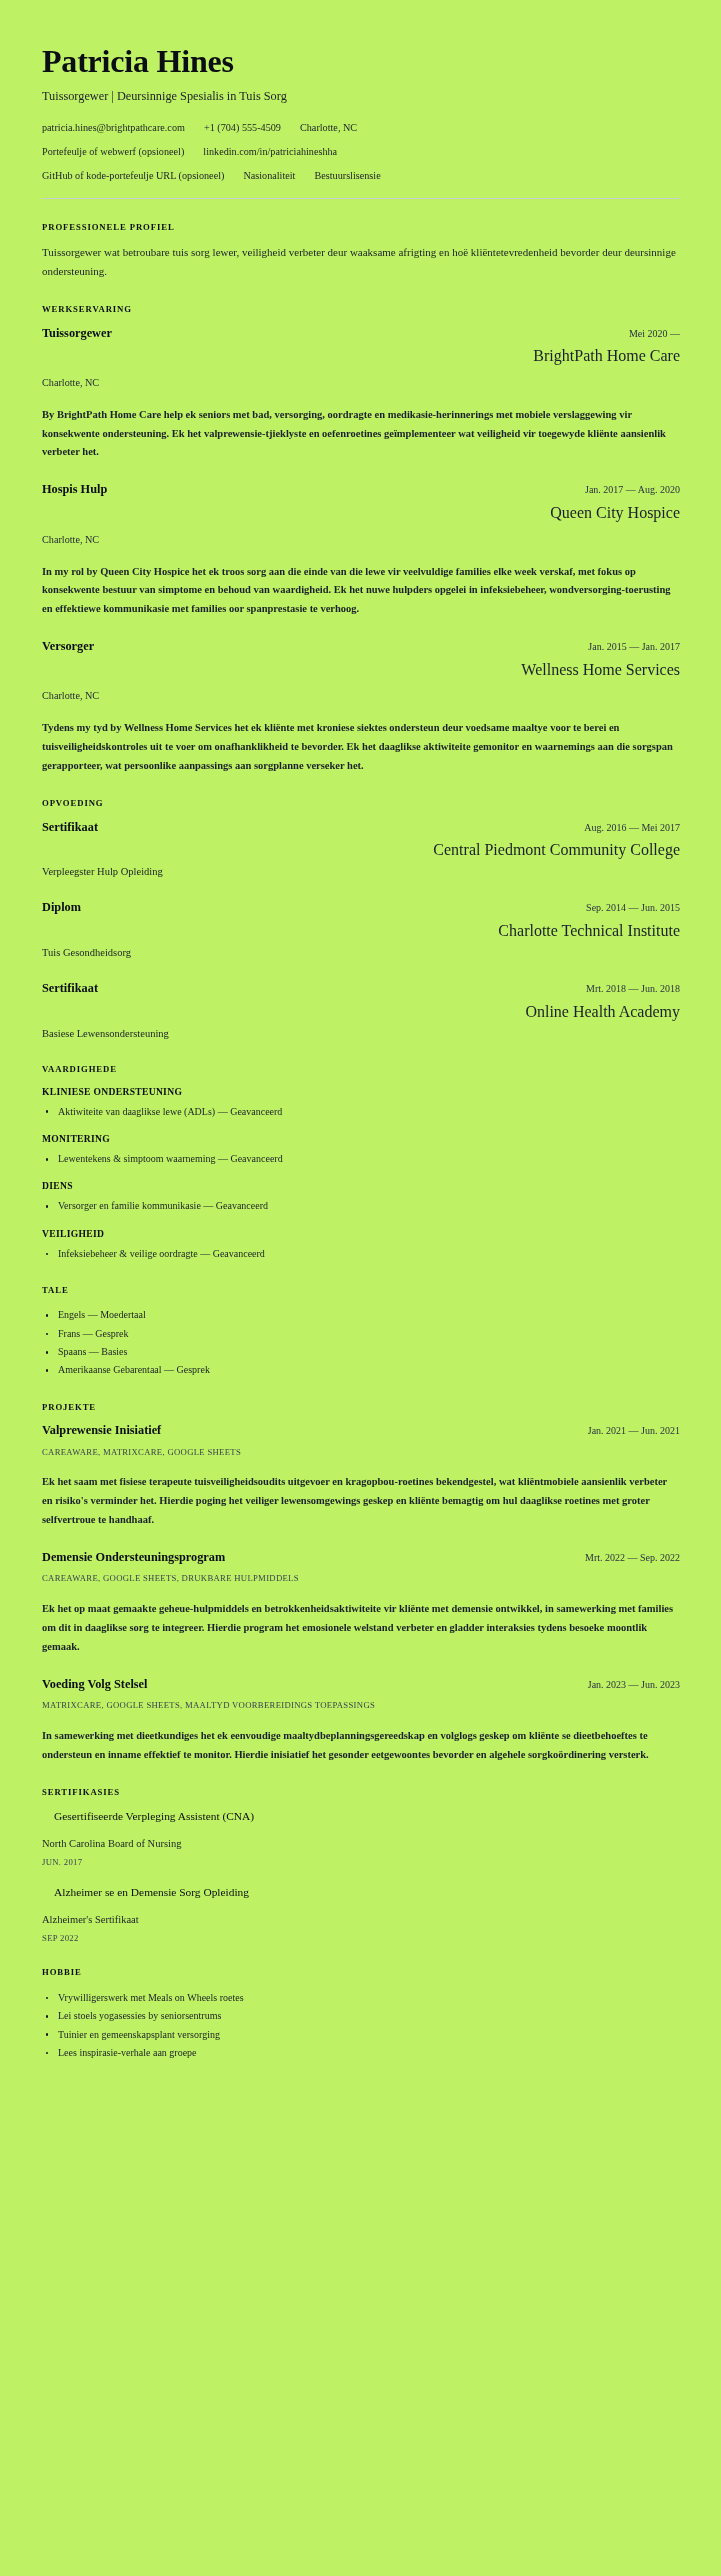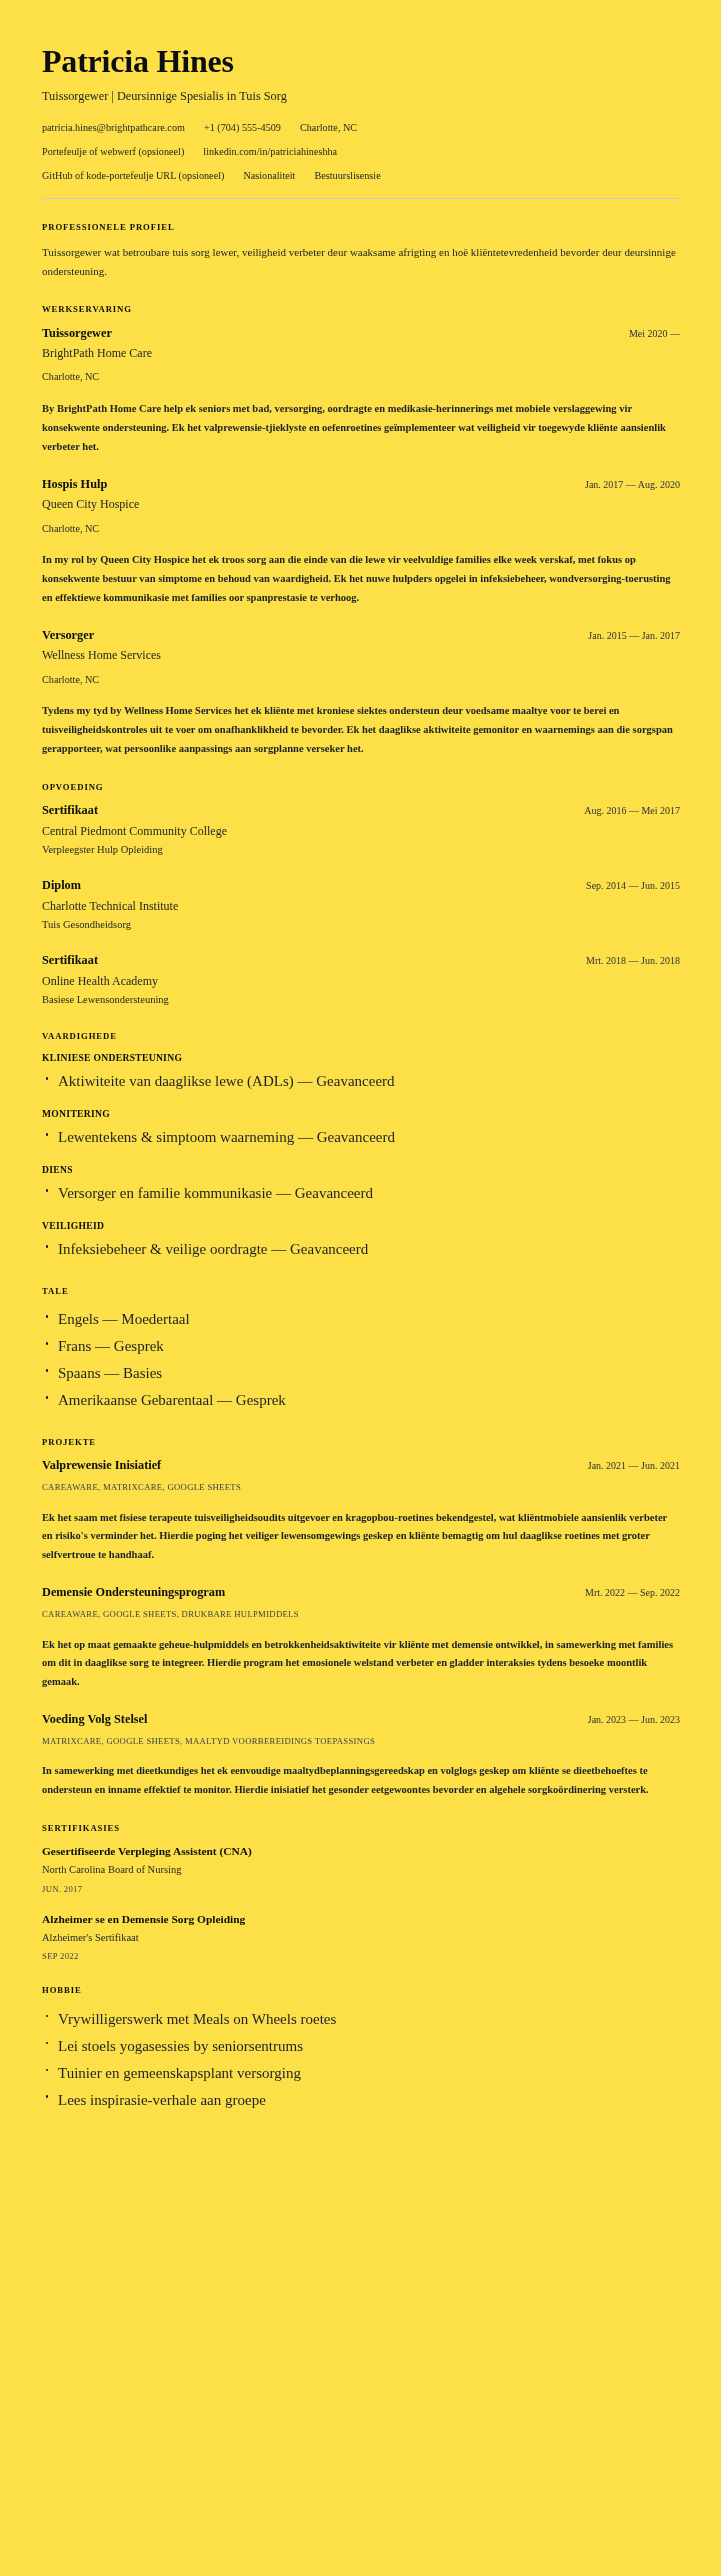--- a/index.html
+++ b/index.html
@@ -10,21 +10,21 @@
   body {
     font-family: "Liberation Serif", "DejaVu Serif", serif;
     color: #14181f;
     -webkit-font-smoothing: antialiased;
   }
   .page {
     width: 722px;
     min-height: 2576px;
     box-sizing: border-box;
     padding: 45px 42px 24px 42px;
-    background: #fde047;
+    background: #bef264;
   }
 
   
   .name {
     font-size: 32px;
     font-weight: 700;
     line-height: 1.05;
     letter-spacing: -0.2px;
     margin: 0 0 9.6px 0;
     color: #0b0e13;
@@ -92,24 +92,25 @@
     margin: 0;
   }
   .entry-date {
     font-size: 10px;
     color: #2b3240;
     white-space: nowrap;
     flex-shrink: 0;
     line-height: 1.3;
   }
   .entry-org {
-    font-size: 12px;
+    font-size: 16px;
     color: #1b2128;
     margin: 3.6px 0 0 0;
     line-height: 1.4;
+    text-align: right;
   }
   .entry-sub {
     font-size: 10.5px;
     color: #1b2128;
     margin: 3.6px 0 0 0;
     line-height: 1.4;
   }
   .entry-loc {
     font-size: 10.2px;
     color: #232a33;
@@ -152,43 +153,43 @@
     margin: 0 0 6px 0;
   }
   ul.bullets {
     list-style: none;
     margin: 0;
     padding: 0;
   }
   ul.bullets li {
     position: relative;
     padding-left: 16px;
-    font-size: 15px;
+    font-size: 10px;
     line-height: 1.72;
     color: #1b2128;
     margin-bottom: 1.2px;
   }
   ul.bullets li::before {
     content: "";
     position: absolute;
     left: 3.6px;
     top: 7.8px;
     width: 2.7px;
     height: 2.7px;
     border-radius: 50%;
     background: #14181f;
   }
 
   .cert { margin-bottom: 17px; }
   .cert:last-child { margin-bottom: 0; }
   .cert-name {
     font-size: 11.4px;
-    font-weight: 700;
-    color: #0b0e13;
-    margin: 0;
+    font-weight: 400;
+    color: #0b0e13;
+    margin: 12px;
     line-height: 1.35;
   }
   .cert-issuer {
     font-size: 10.5px;
     color: #1b2128;
     margin: 3.6px 0 0 0;
     line-height: 1.4;
   }
 </style>
 </head>

